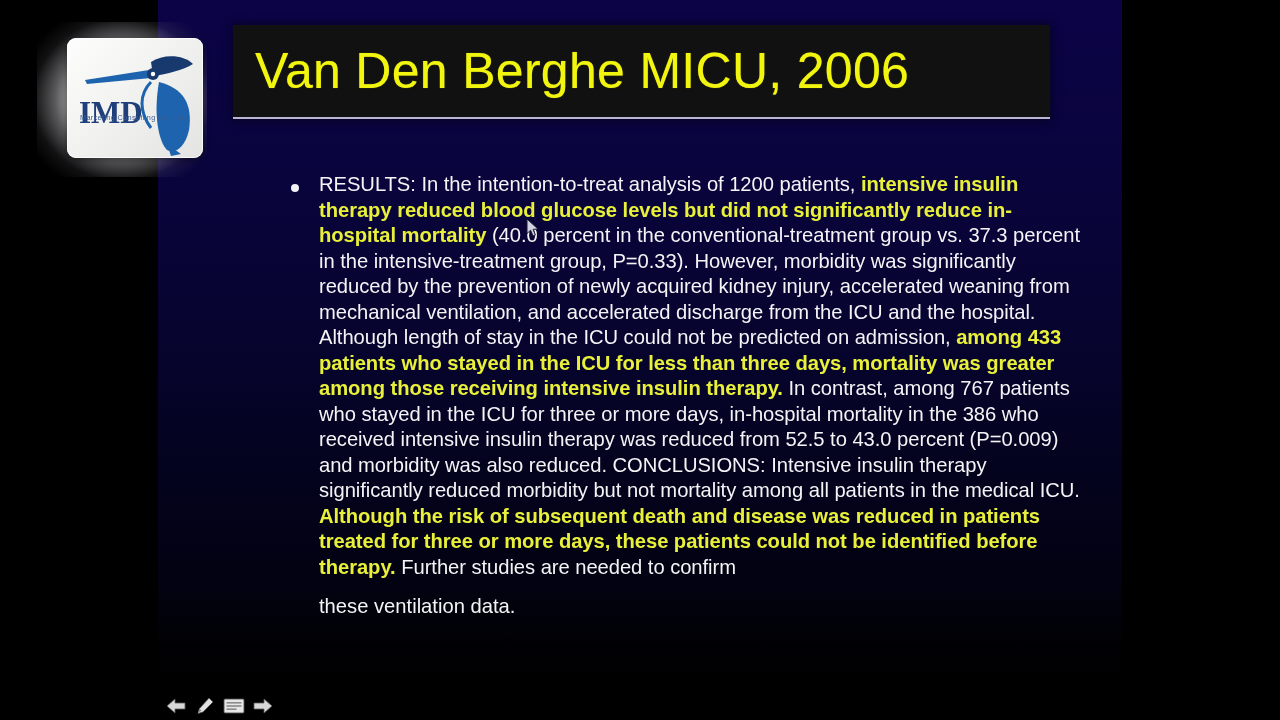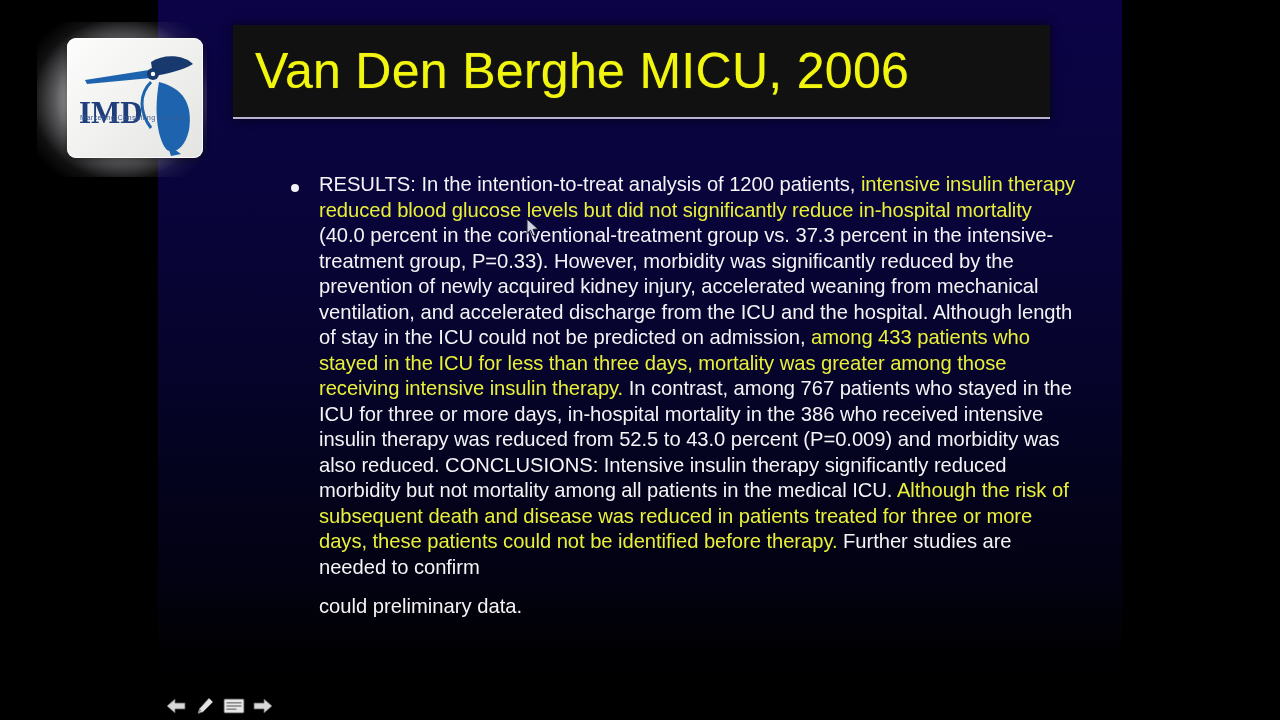--- a/index.html
+++ b/index.html
@@ -149,20 +149,21 @@
     margin-left: 28px;
     color: #f4f4f6;
     font-family: "Liberation Sans", sans-serif;
     font-size: 20.2px;
     line-height: 25.5px;
     text-align: left;
     letter-spacing: -0.05px;
   }
   .hl {
     color: #e8f03a;
+    font-weight: bold;
   }
   #tail-line {
     margin-left: 28px;
     margin-top: 14px;
     color: #f4f4f6;
     font-family: "Liberation Sans", sans-serif;
     font-size: 20.2px;
     line-height: 25.5px;
   }
 
@@ -204,21 +205,21 @@
 
     <div id="title-box">
       <div id="title-text">Van Den Berghe MICU, 2006</div>
     </div>
 
     <div id="body-block">
       <div id="bullet-dot"></div>
       <div id="paragraph">
         <span>RESULTS: In the intention-to-treat analysis of 1200 patients, </span><span class="hl">intensive insulin therapy reduced blood glucose levels but did not significantly reduce in-hospital mortality</span><span> (40.0 percent in the conventional-treatment group vs. 37.3 percent in the intensive-treatment group, P=0.33). However, morbidity was significantly reduced by the prevention of newly acquired kidney injury, accelerated weaning from mechanical ventilation, and accelerated discharge from the ICU and the hospital. Although length of stay in the ICU could not be predicted on admission, </span><span class="hl">among 433 patients who stayed in the ICU for less than three days, mortality was greater among those receiving intensive insulin therapy.</span><span> In contrast, among 767 patients who stayed in the ICU for three or more days, in-hospital mortality in the 386 who received intensive insulin therapy was reduced from 52.5 to 43.0 percent (P=0.009) and morbidity was also reduced. CONCLUSIONS: Intensive insulin therapy significantly reduced morbidity but not mortality among all patients in the medical ICU. </span><span class="hl">Although the risk of subsequent death and disease was reduced in patients treated for three or more days, these patients could not be identified before therapy.</span><span> Further studies are needed to confirm</span>
       </div>
-      <div id="tail-line">could preliminary data.</div>
+      <div id="tail-line">these ventilation data.</div>
     </div>
 
     <div id="slide-bottom-fade"></div>
   </div>
 
   <div id="logo-glow"></div>
   <div id="logo-card">
     <svg width="136" height="120" viewBox="0 0 136 120">
 
       <path d="M18 42 L82 32 L84 40 L20 46 Z" fill="#1d63ad"></path>

